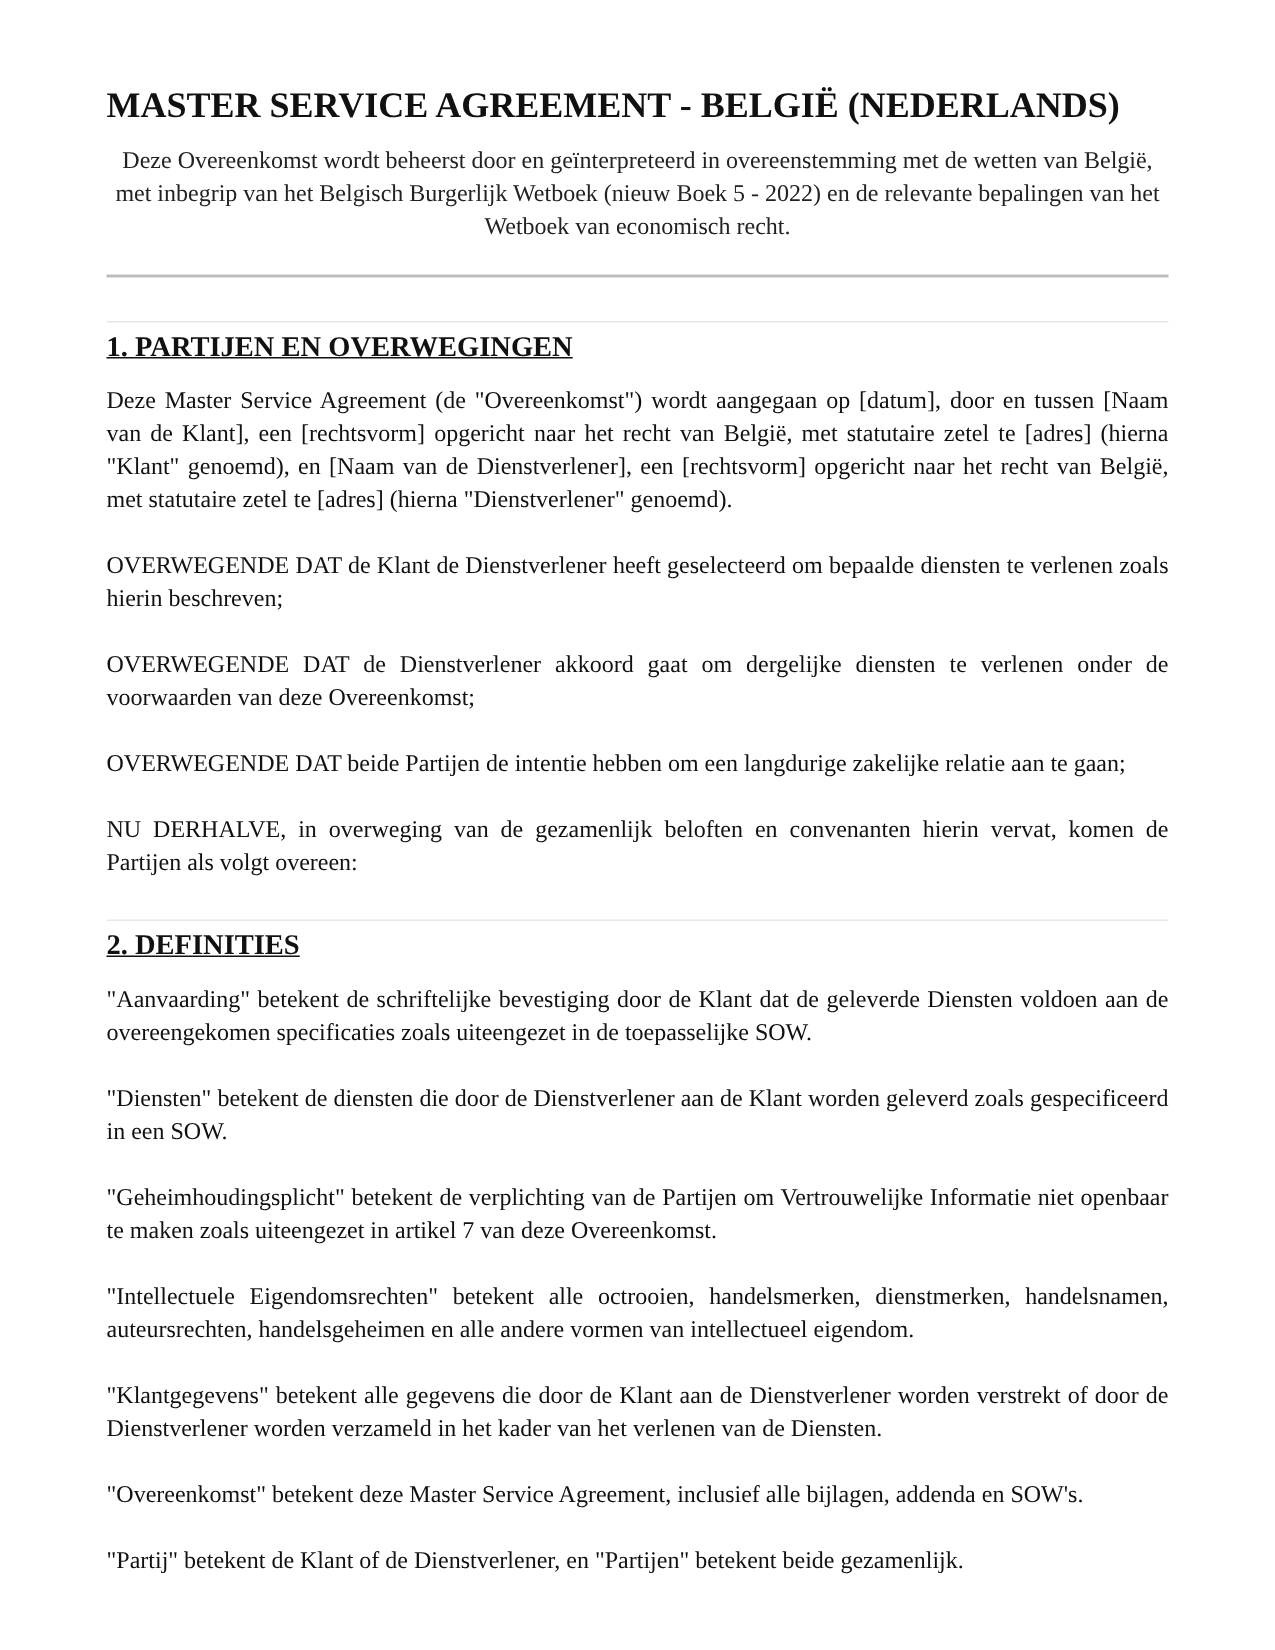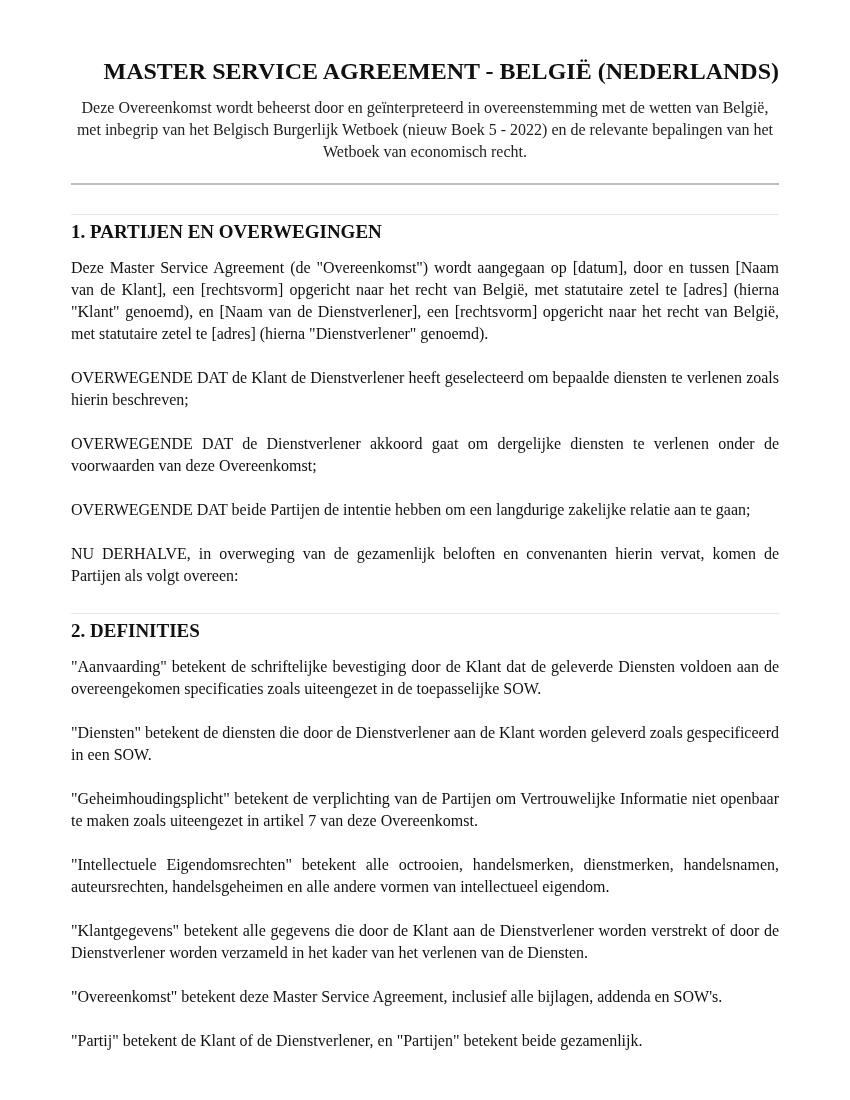--- a/index.html
+++ b/index.html
@@ -16,21 +16,21 @@
   }
   .page {
     width: 708px;
     margin: 0 auto;
   }
   .doc-title {
     margin: 56px 0 11px 0;
     font-size: 24px;
     line-height: 30px;
     font-weight: bold;
-    text-align: right;
+    text-align: left;
     color: #111111;
   }
   .doc-subtitle {
     margin: 0 4px 20px 4px;
     font-size: 16px;
     line-height: 22px;
     text-align: center;
     color: #222222;
   }
   hr {
@@ -44,20 +44,21 @@
   .rule-light {
     border-top: 1px solid #e7e7e7;
     margin: 26px 0 5px 0;
   }
   .section-heading {
     font-size: 19px;
     line-height: 24px;
     font-weight: bold;
     margin: 5px 0 13px 0;
     color: #111111;
+    text-decoration: underline;
   }
   .body-para {
     font-size: 16px;
     line-height: 22px;
     margin: 0 0 22px 0;
     text-align: justify;
     color: #111111;
   }
 </style>
 </head>

